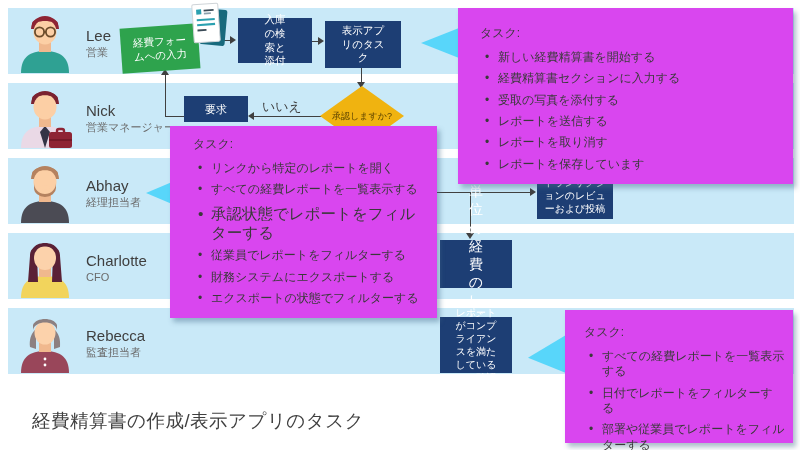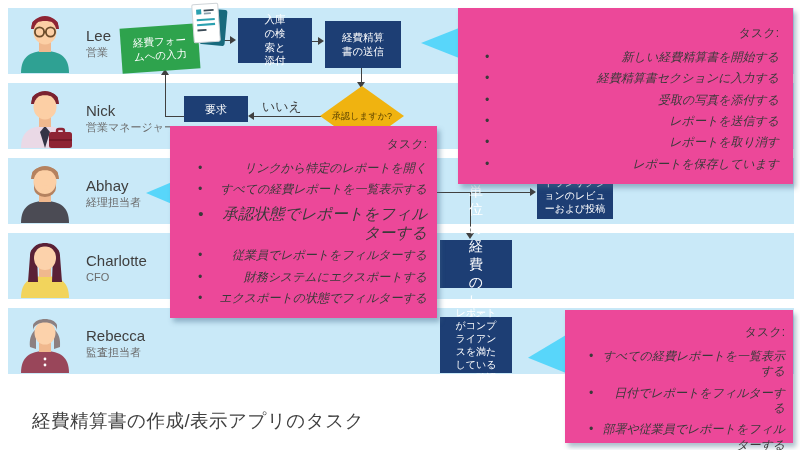--- a/index.html
+++ b/index.html
@@ -29,26 +29,26 @@
   .hline{height:1.4px;}
   .vline{width:1.4px;}
   .ahead{position:absolute;width:0;height:0;z-index:2;}
   .ahead.right{border-top:4px solid transparent;border-bottom:4px solid transparent;border-left:6px solid #404040;}
   .ahead.left{border-top:4px solid transparent;border-bottom:4px solid transparent;border-right:6px solid #404040;}
   .ahead.up{border-left:4px solid transparent;border-right:4px solid transparent;border-bottom:6px solid #404040;}
   .ahead.down{border-left:4px solid transparent;border-right:4px solid transparent;border-top:6px solid #404040;}
   .edge-label{position:absolute;font-size:13px;color:#3f3f3f;z-index:2;}
 
   
-  .callout{position:absolute;background:#ec4899;z-index:5;box-shadow:3px 4px 5px rgba(70,110,140,.45);
-           box-sizing:border-box;color:#3a3a3a;text-align:right;}
+  .callout{position:absolute;background:#d946ef;z-index:5;box-shadow:3px 4px 5px rgba(70,110,140,.45);
+           box-sizing:border-box;color:#3a3a3a;}
   .tail{position:absolute;background:#58d6fa;z-index:5;}
   .co-h{font-size:12px;margin:0 0 8px 0;}
   .callout ul{list-style:none;margin:0;padding:0;}
-  .callout li{position:relative;padding-left:18px;font-size:12px;line-height:1.28;margin-bottom:6px;font-style:italic;}
+  .callout li{position:relative;padding-left:18px;font-size:12px;line-height:1.28;margin-bottom:6px;}
   .callout li::before{content:"\2022";position:absolute;left:5px;top:0;}
   .callout li.big{font-size:15.5px;line-height:1.25;}
   .co-sub{font-size:12px;margin:12px 0 8px 0;}
 
   .title{position:absolute;left:32px;top:408px;font-size:18.5px;color:#3f3f3f;letter-spacing:.5px;z-index:1;}
 </style>
 </head>
 <body>
 
 <div class="stage">
@@ -162,21 +162,21 @@
       <rect x="15.5" y="7.5" width="10" height="1.8" fill="#3a4a56"></rect>
       <rect x="15.5" y="10.6" width="7" height="1.8" fill="#8aa0ac"></rect>
       <rect x="8" y="16.5" width="18" height="2.2" fill="#2aa0b0"></rect>
       <rect x="8" y="21.5" width="18" height="2.2" fill="#2aa0b0"></rect>
       <rect x="8" y="27" width="9" height="1.8" fill="#3a4a56"></rect>
     </g>
   </svg>
 
   <div class="navybox" style="left:238px;top:18px;width:74px;height:45px;padding:4px 26px;box-sizing:border-box">入庫の検索と添付</div>
 
-  <div class="navybox" style="left:325px;top:21px;width:76px;height:47px;padding:4px 15px;box-sizing:border-box">経費精算書の送信</div>
+  <div class="navybox" style="left:325px;top:21px;width:76px;height:47px;padding:4px 15px;box-sizing:border-box">表示アプリのタスク</div>
 
   <div class="diamond">承認しますか?</div>
 
   <div class="navybox" style="left:184px;top:96px;width:64px;height:26px;font-size:11px">要求</div>
 
   <div class="navybox" style="left:537px;top:172px;width:76px;height:47px;padding:3px 4px;box-sizing:border-box;font-size:10px">トランザクションのレビューおよび投稿</div>
 
   <div class="navybox" style="left:440px;top:240px;width:72px;height:48px;padding:4px 24px;box-sizing:border-box;font-size:14px">週単位の経費のレビュー</div>
 
   <div class="navybox" style="left:440px;top:317px;width:72px;height:56px;padding:3px 13px;box-sizing:border-box;font-size:10px">レポートがコンプライアンスを満たしているかの確認</div>

